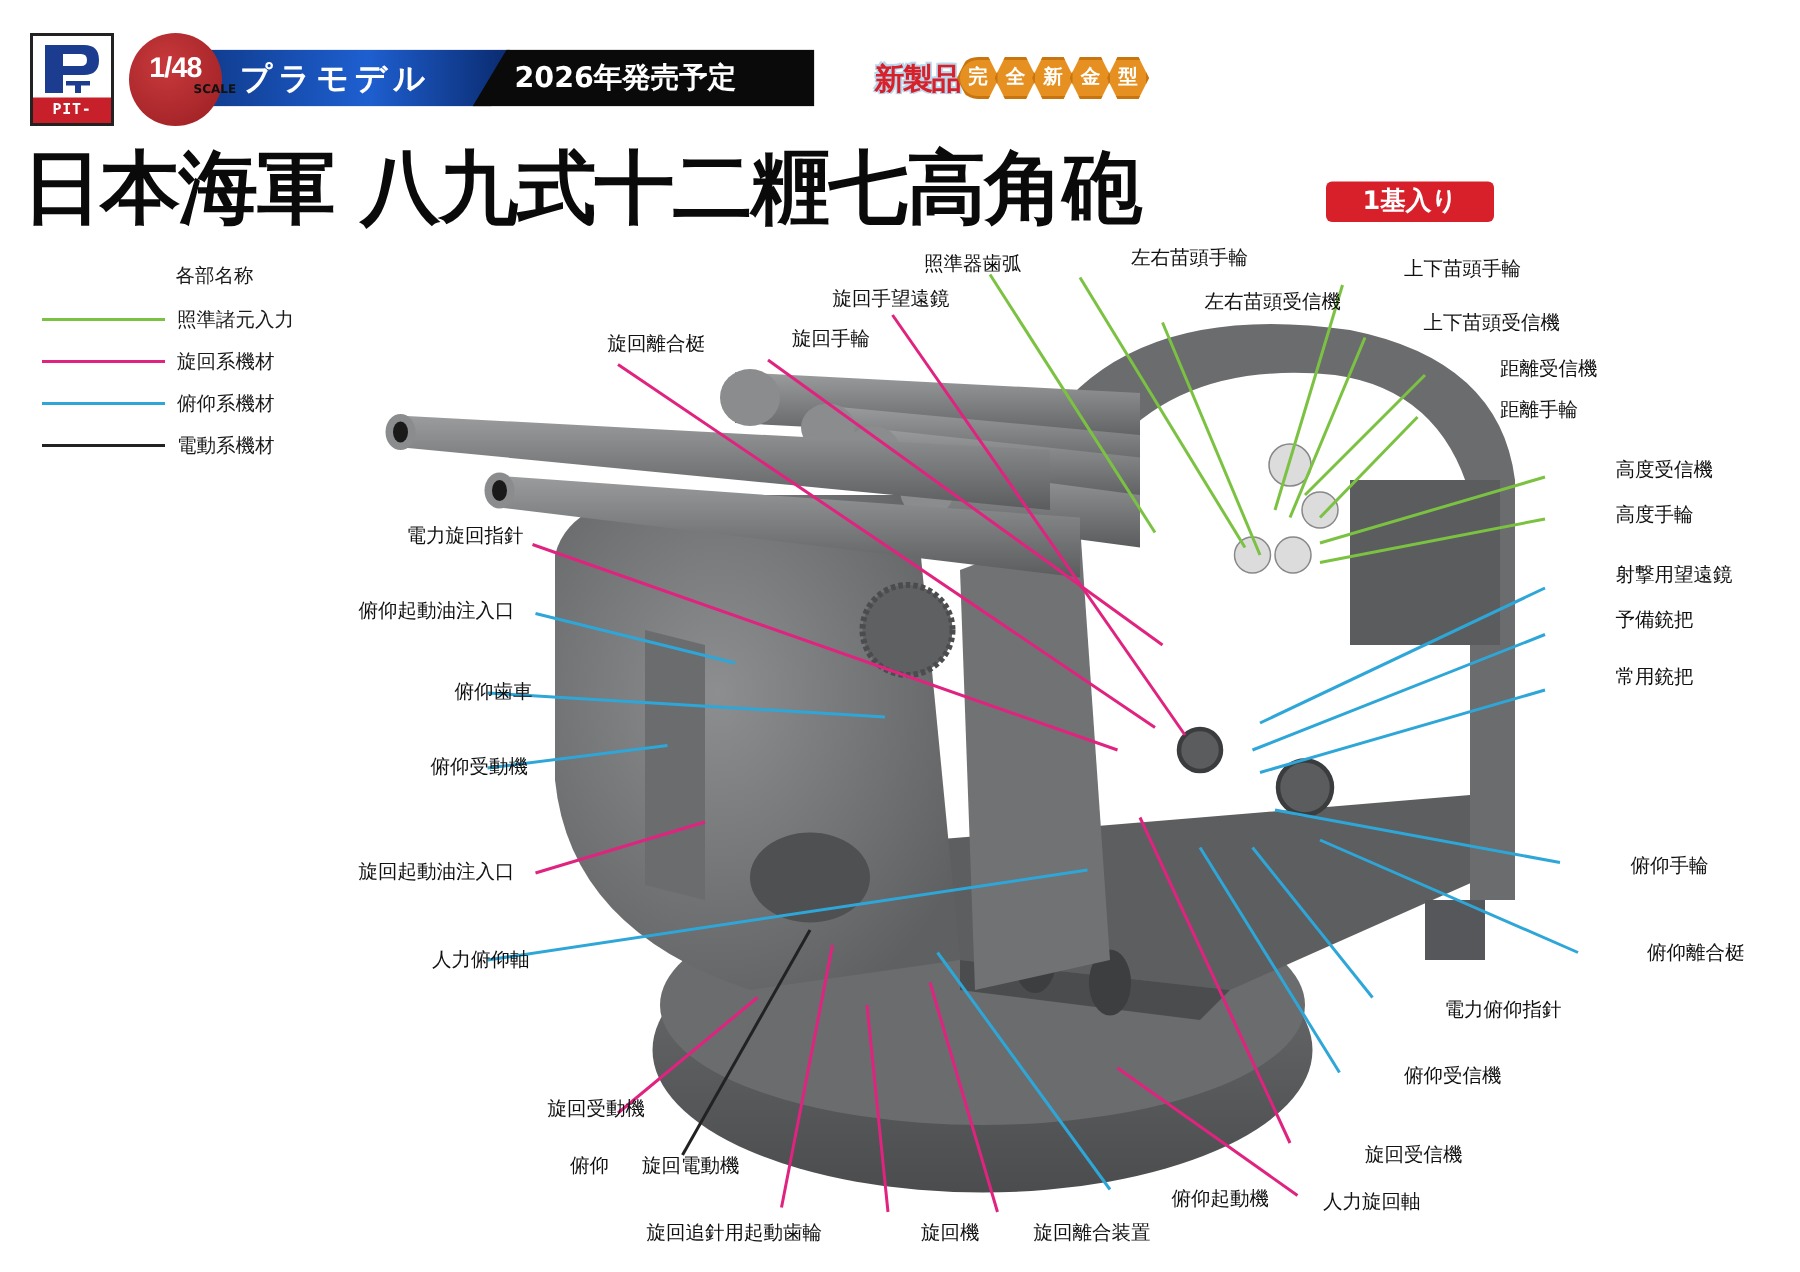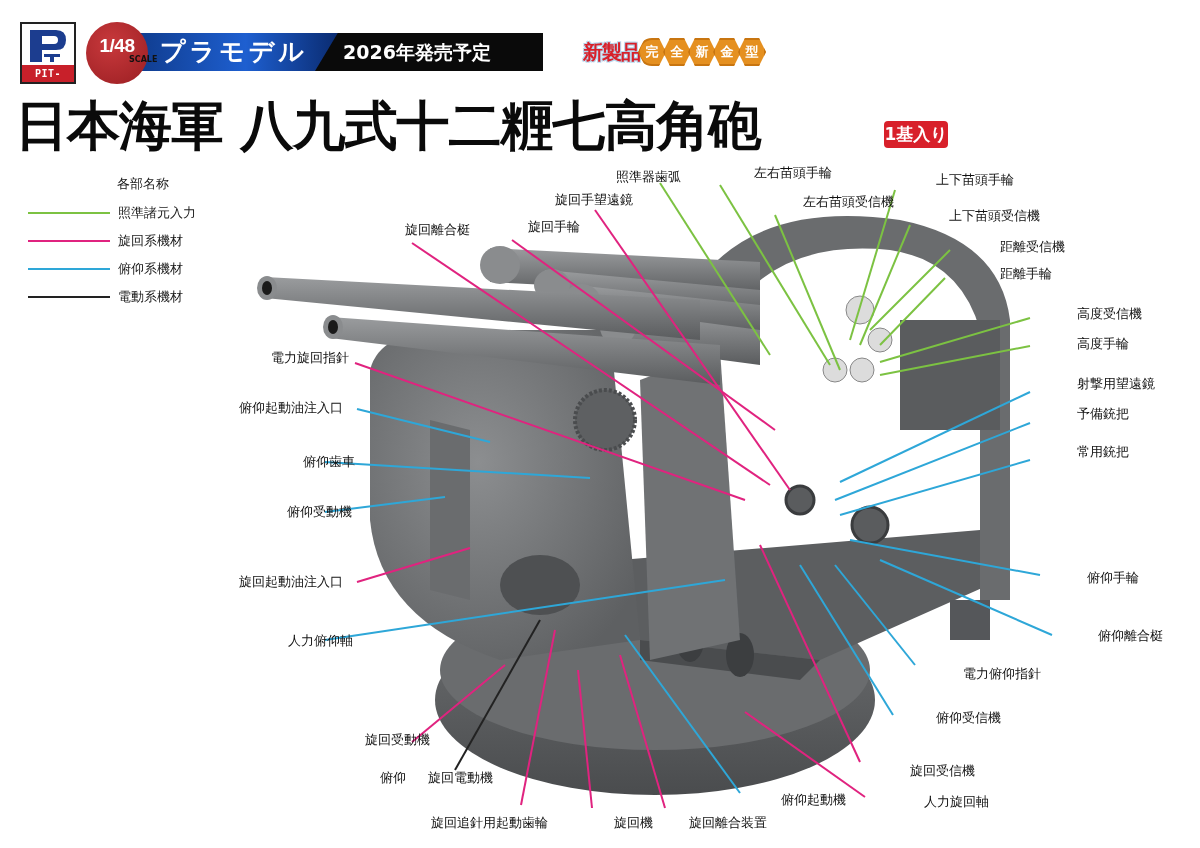--- a/index.html
+++ b/index.html
@@ -8,31 +8,31 @@
 
   
   .logo { position: absolute; left: 20px; top: 22px; width: 56px; height: 62px; border: 2px solid #222; background: #fff; }
   .logo .mark { position: absolute; left: 6px; top: 4px; width: 40px; height: 36px; }
   .logo .brand { position: absolute; left: 0; right: 0; bottom: 0; height: 17px; background: #c8202a; color: #fff; font-size: 10px; font-weight: bold; text-align: center; line-height: 17px; letter-spacing: 0.5px; font-family: "DejaVu Sans Mono", monospace; }
 
   .scale-badge { position: absolute; left: 86px; top: 22px; width: 62px; height: 62px; border-radius: 50%; background: radial-gradient(circle at 40% 35%, #c8393c, #9a1e22); color: #fff; text-align: center; z-index: 3; }
   .scale-badge .num { display: block; font-size: 19px; font-weight: bold; line-height: 19px; margin-top: 14px; font-family: "Liberation Sans", sans-serif; letter-spacing: -0.5px; }
   .scale-badge .lbl { display: block; font-size: 8px; font-weight: bold; line-height: 10px; }
 
-  .ribbon-blue { position: absolute; left: 130px; top: 33px; width: 210px; height: 38px; background: linear-gradient(90deg, #0f3a8a 0%, #1e5fd0 55%, #0a2a6e 100%); clip-path: polygon(0 0, 100% 0, 94% 100%, 0 100%); color: #fff; font-size: 25px; font-weight: bold; line-height: 38px; padding-left: 30px; letter-spacing: 4px; }
+  .ribbon-blue { position: absolute; left: 130px; top: 33px; width: 210px; height: 38px; background: linear-gradient(90deg, #0f3a8a 0%, #1e5fd0 55%, #0a2a6e 100%); clip-path: polygon(0 0, 100% 0, 94% 100%, 0 100%); color: #fff; font-size: 21px; font-weight: bold; line-height: 38px; padding-left: 30px; letter-spacing: 4px; }
   .ribbon-black { position: absolute; left: 315px; top: 33px; width: 228px; height: 38px; background: #0a0a0a; clip-path: polygon(10% 0, 100% 0, 100% 100%, 0 100%); color: #fff; font-size: 19px; font-weight: bold; line-height: 38px; padding-left: 28px; }
 
   .new-product { position: absolute; left: 553px; top: 34px; font-size: 20px; font-weight: bold; color: #d8202a; line-height: 36px; text-shadow: -1px -1px 0 #b8d8ee, 1px -1px 0 #b8d8ee, -1px 1px 0 #b8d8ee, 1px 1px 0 #b8d8ee; letter-spacing: -1px; padding-left: 30px; }
   .new-mold { position: absolute; left: 638px; top: 38px; display: flex; gap: 0; }
   .new-mold span { display: inline-block; width: 28px; height: 28px; background: #e59020; border: 2px solid #c87510; color: #fff; font-size: 13px; font-weight: bold; text-align: center; line-height: 24px; clip-path: polygon(25% 0, 75% 0, 100% 50%, 75% 100%, 25% 100%, 0 50%); margin-right: -3px; }
   .new-mold span:first-child { border-radius: 14px 0 0 14px; }
 
   
   .title { position: absolute; left: 15px; top: 92px; font-family: "DejaVu Serif", "Liberation Serif", serif; font-weight: bold; font-size: 53px; line-height: 66px; color: #0a0a0a; letter-spacing: -1px; white-space: nowrap; text-align: center; }
-  .qty-badge { position: absolute; left: 884px; top: 121px; width: 64px; height: 27px; background: #d8202a; color: #fff; font-weight: bold; font-size: 17px; line-height: 27px; text-align: center; border-radius: 4px; }
+  .qty-badge { position: absolute; left: 884px; top: 121px; width: 112px; height: 27px; background: #d8202a; color: #fff; font-weight: bold; font-size: 17px; line-height: 27px; text-align: center; border-radius: 4px; }
 
   
   .legend-title { position: absolute; left: 117px; top: 175px; font-size: 13px; }
   .legend-row { position: absolute; left: 28px; display: flex; align-items: center; }
   .legend-row .swatch { width: 82px; height: 2px; margin-right: 8px; }
   .legend-row .txt { font-size: 13px; }
 
   
   .model { position: absolute; left: 0; top: 0; width: 1200px; height: 848px; }
 
@@ -218,21 +218,21 @@
 <div class="lbl" style="left:1034px;top:306px">高度受信機</div>
 <div class="lbl" style="left:1034px;top:336px">高度手輪</div>
 <div class="lbl" style="left:1034px;top:376px">射撃用望遠鏡</div>
 <div class="lbl" style="left:1034px;top:406px">予備銃把</div>
 <div class="lbl" style="left:1034px;top:444px">常用銃把</div>
 <div class="lbl" style="left:1044px;top:570px">俯仰手輪</div>
 <div class="lbl" style="left:1055px;top:628px">俯仰離合梃</div>
 <div class="lbl" style="left:920px;top:666px">電力俯仰指針</div>
 <div class="lbl" style="left:893px;top:710px">俯仰受信機</div>
 <div class="lbl" style="left:867px;top:763px">旋回受信機</div>
-<div class="lbl" style="left:881px;top:794px">人力旋回軸</div>
+<div class="lbl" style="left:839px;top:794px">人力旋回軸</div>
 
 <div class="lbl" style="left:228px;top:350px">電力旋回指針</div>
 <div class="lbl" style="left:196px;top:400px">俯仰起動油注入口</div>
 <div class="lbl" style="left:260px;top:454px">俯仰歯車</div>
 <div class="lbl" style="left:244px;top:504px">俯仰受動機</div>
 <div class="lbl" style="left:196px;top:574px">旋回起動油注入口</div>
 <div class="lbl" style="left:245px;top:633px">人力俯仰軸</div>
 
 <div class="lbl" style="left:322px;top:732px">旋回受動機</div>
 <div class="lbl" style="left:337px;top:770px">俯仰</div>

